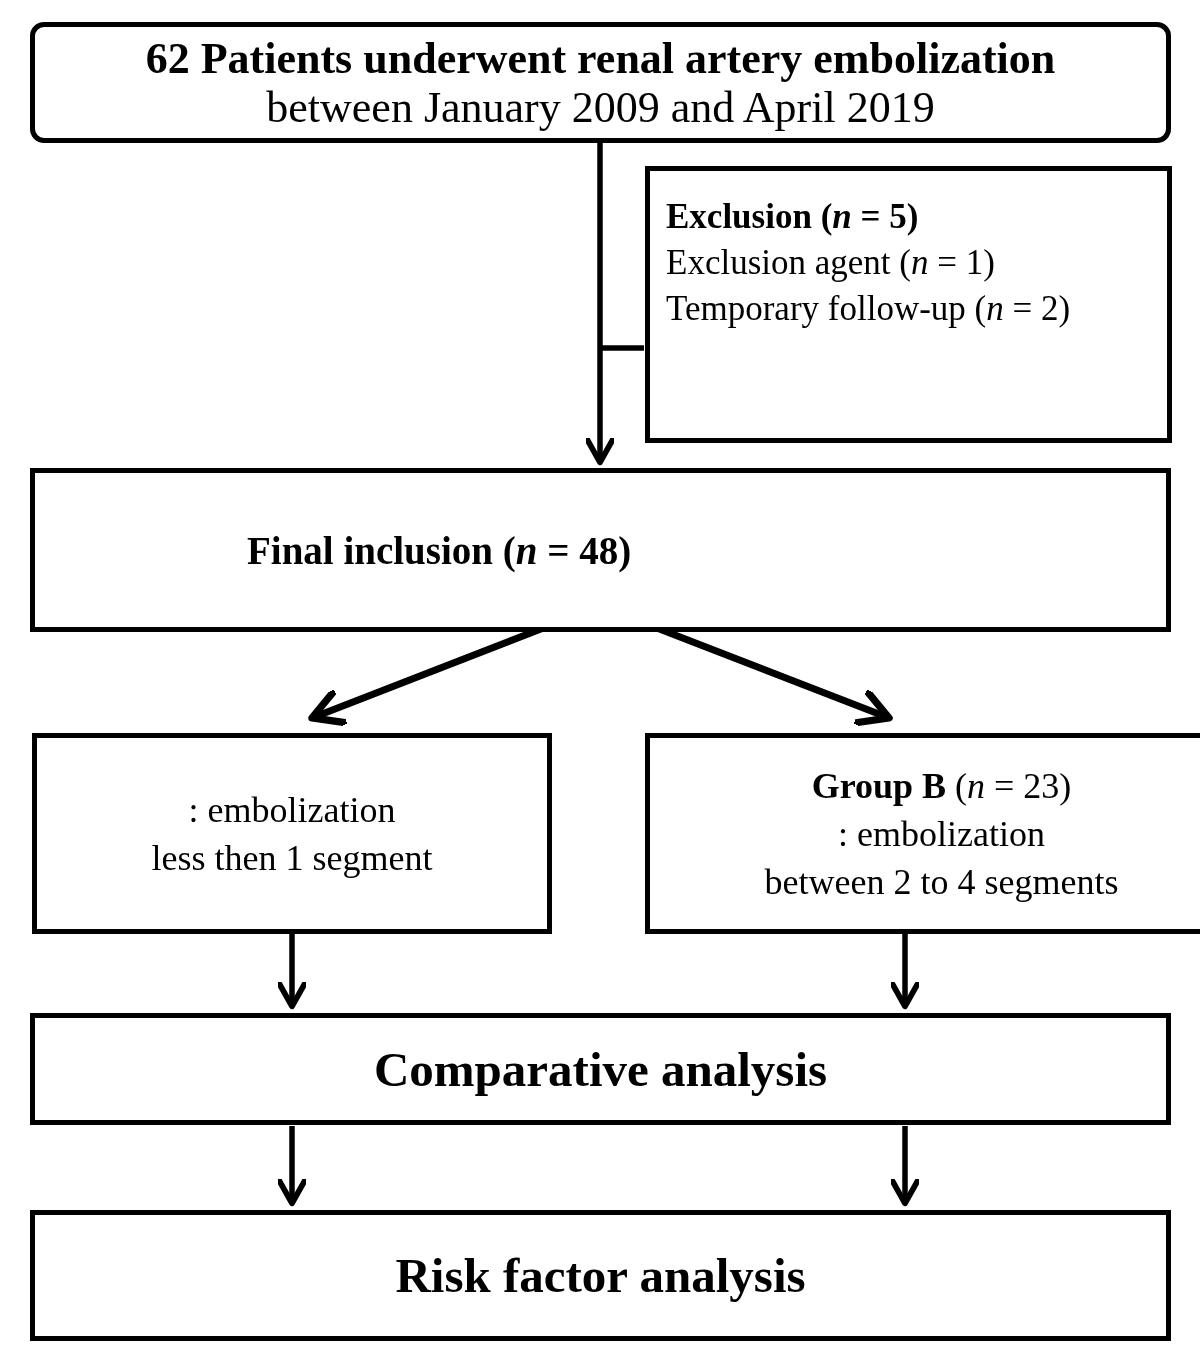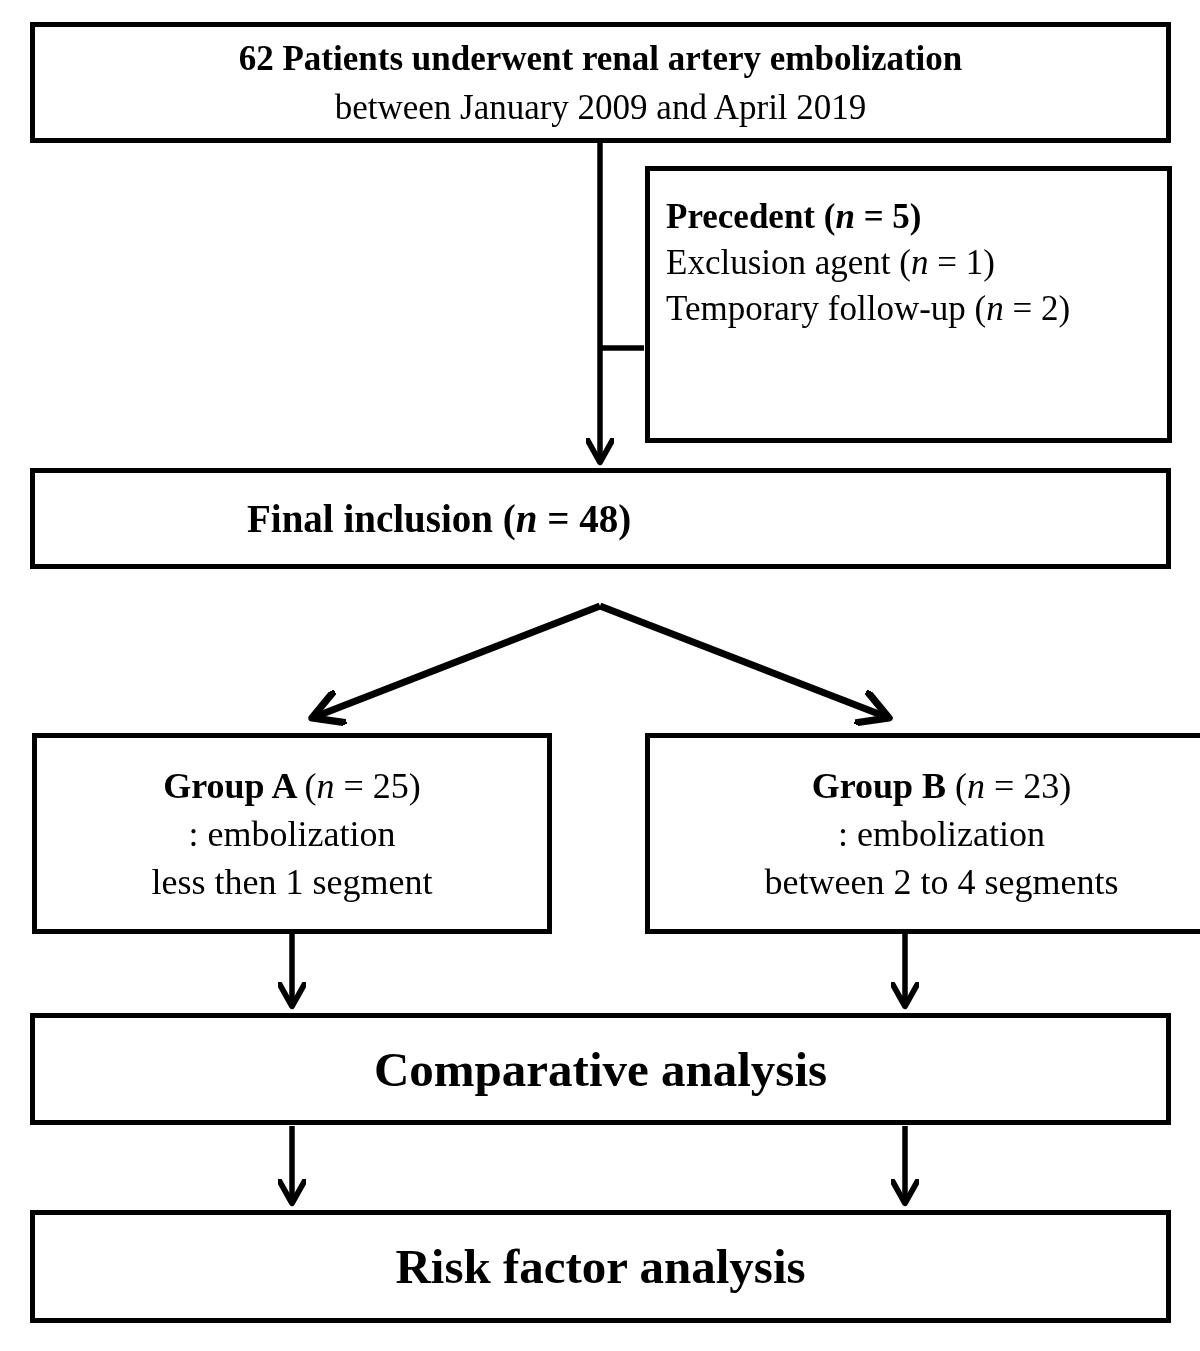--- a/index.html
+++ b/index.html
@@ -34,39 +34,40 @@
   .it { font-style: italic; }
 
   
   .top-box {
     left: 30px; top: 22px;
     width: 1141px; height: 121px;
     display: flex;
     flex-direction: column;
     justify-content: center;
     align-items: center;
-    font-size: 35px;
+    font-size: 44px;
     line-height: 49px;
     text-align: center;
+    border-radius: 14px;
   }
 
   
   .exclusion-box {
     left: 645px; top: 166px;
     width: 527px; height: 277px;
     padding: 23px 10px 0 16px;
     font-size: 35px;
     line-height: 46px;
     text-align: left;
   }
 
   
   .final-box {
     left: 30px; top: 468px;
-    width: 1141px; height: 101px;
+    width: 1141px; height: 164px;
     display: flex;
     align-items: center;
     padding-left: 212px;
     box-sizing: border-box;
     font-size: 39px;
   }
 
   
   .group-box {
     top: 733px;
@@ -87,21 +88,21 @@
     left: 30px;
     width: 1141px;
     display: flex;
     justify-content: center;
     align-items: center;
     font-size: 49px;
     font-weight: bold;
     text-align: center;
   }
   .comparative-box { top: 1013px; height: 112px; }
-  .risk-box        { top: 1210px; height: 113px; }
+  .risk-box        { top: 1210px; height: 131px; }
 </style>
 </head>
 <body>
 
 <div class="canvas">
 
   <svg class="connectors" width="1200" height="1351" viewBox="0 0 1200 1351">
     <defs>
       <marker id="arrowhead" viewBox="0 0 10 10" refX="7" refY="5" markerWidth="5.2" markerHeight="5.2" orient="auto">
         <path d="M 0.5 0.5 L 8.5 5 L 0.5 9.5" fill="none" stroke="#000000" stroke-width="2" stroke-linecap="round" stroke-linejoin="round"></path>
@@ -120,31 +121,30 @@
     <line x1="292" y1="1126" x2="292" y2="1199" stroke="#000000" stroke-width="5.5" marker-end="url(#arrowhead)"></line>
     <line x1="905" y1="1126" x2="905" y2="1199" stroke="#000000" stroke-width="5.5" marker-end="url(#arrowhead)"></line>
   </svg>
 
   <div class="box top-box">
     <div class="line bold">62 Patients underwent renal artery embolization</div>
     <div class="line">between January 2009 and April 2019</div>
   </div>
 
   <div class="box exclusion-box">
-    <div class="line bold"><span>Precedent (</span><span class="it">n</span><span> = 5)</span></div>
+    <div class="line bold"><span>Exclusion (</span><span class="it">n</span><span> = 5)</span></div>
     <div class="line"><span>Exclusion agent (</span><span class="it">n</span><span> = 1)</span></div>
     <div class="line"><span>Temporary follow-up (</span><span class="it">n</span><span> = 2)</span></div>
   </div>
 
   <div class="box final-box">
     <div class="line bold"><span>Final inclusion (</span><span class="it">n</span><span> = 48)</span></div>
   </div>
 
   <div class="box group-box group-a">
-    <div class="line"><span class="bold">Group A </span><span>(</span><span class="it">n</span><span> = 25)</span></div>
     <div class="line">: embolization</div>
     <div class="line">less then 1 segment</div>
   </div>
 
   <div class="box group-box group-b">
     <div class="line"><span class="bold">Group B </span><span>(</span><span class="it">n</span><span> = 23)</span></div>
     <div class="line">: embolization</div>
     <div class="line">between 2 to 4 segments</div>
   </div>
 

